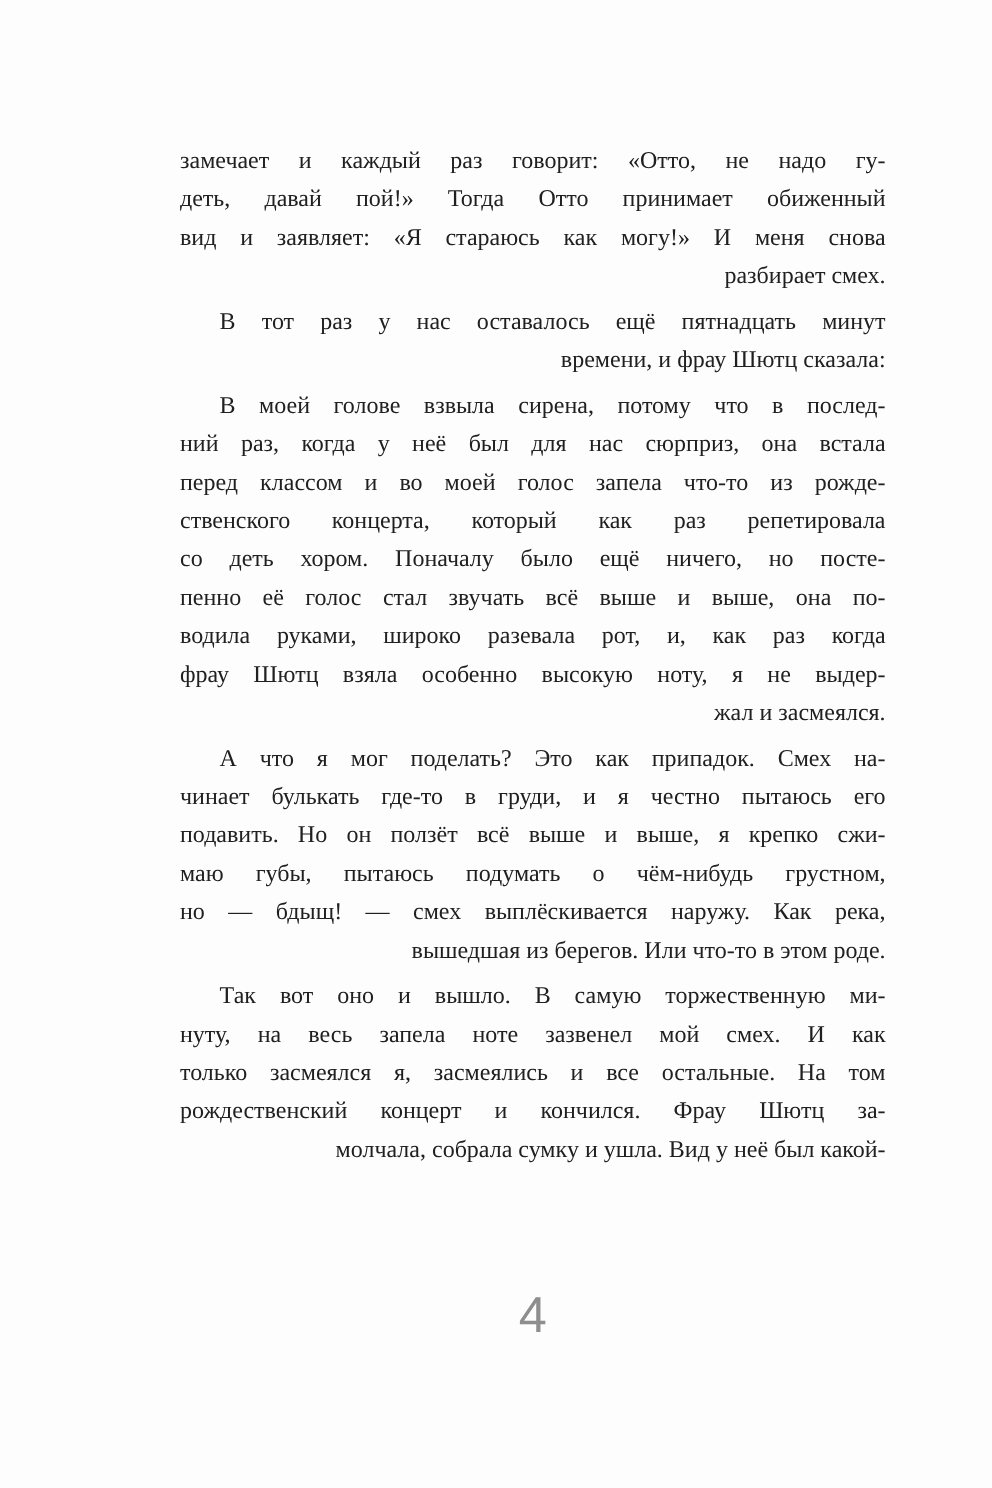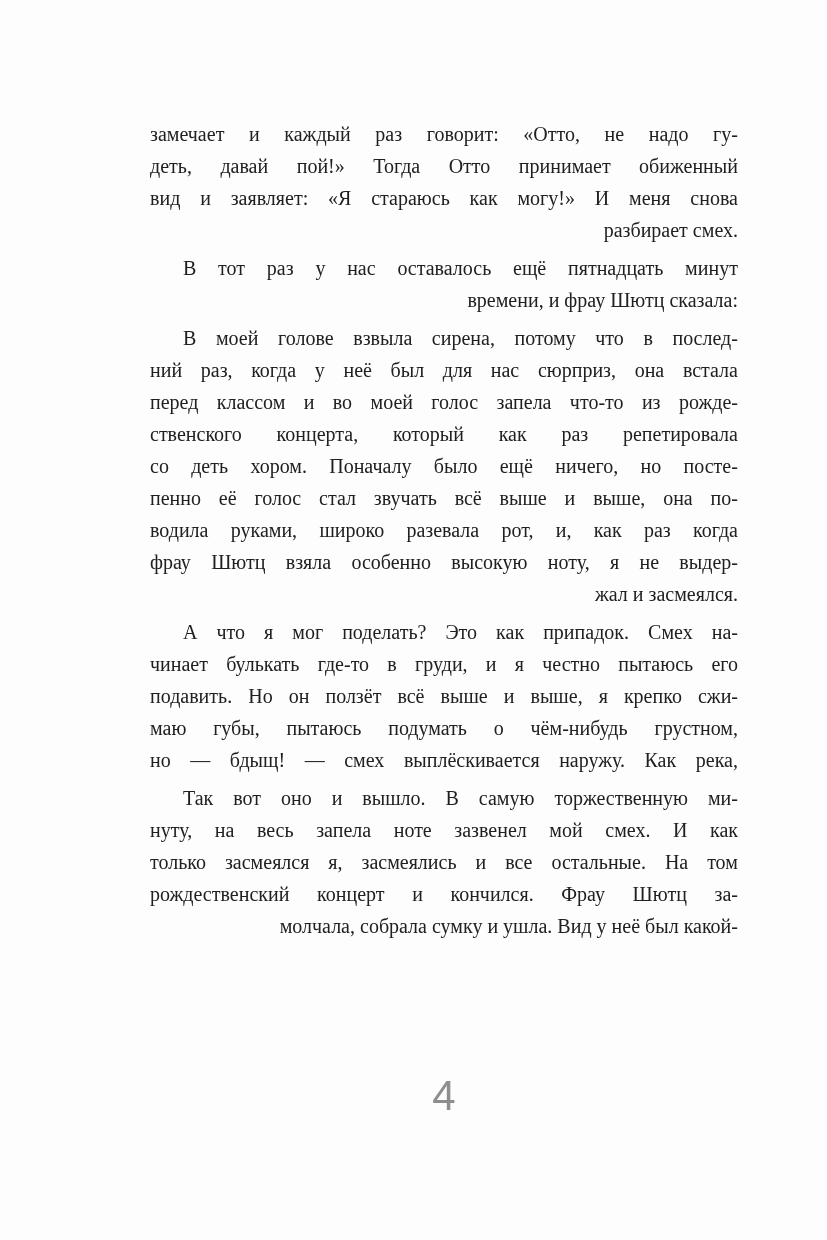--- a/index.html
+++ b/index.html
@@ -82,20 +82,21 @@
         <div class="line just"><span>водила</span><span>руками,</span><span>широко</span><span>разевала</span><span>рот,</span><span>и,</span><span>как</span><span>раз</span><span>когда</span></div>
         <div class="line just"><span>фрау</span><span>Шютц</span><span>взяла</span><span>особенно</span><span>высокую</span><span>ноту,</span><span>я</span><span>не</span><span>выдер-</span></div>
         <div class="line last">жал и засмеялся.</div>
       </div>
       <div class="paragraph">
         <div class="line just indent"><span>А</span><span>что</span><span>я</span><span>мог</span><span>поделать?</span><span>Это</span><span>как</span><span>припадок.</span><span>Смех</span><span>на-</span></div>
         <div class="line just"><span>чинает</span><span>булькать</span><span>где-то</span><span>в</span><span>груди,</span><span>и</span><span>я</span><span>честно</span><span>пытаюсь</span><span>его</span></div>
         <div class="line just"><span>подавить.</span><span>Но</span><span>он</span><span>ползёт</span><span>всё</span><span>выше</span><span>и</span><span>выше,</span><span>я</span><span>крепко</span><span>сжи-</span></div>
         <div class="line just"><span>маю</span><span>губы,</span><span>пытаюсь</span><span>подумать</span><span>о</span><span>чём-нибудь</span><span>грустном,</span></div>
         <div class="line just"><span>но</span><span>—</span><span>бдыщ!</span><span>—</span><span>смех</span><span>выплёскивается</span><span>наружу.</span><span>Как</span><span>река,</span></div>
+        <div class="line last">вышедшая из берегов. Или что-то в этом роде.</div>
       </div>
       <div class="paragraph">
         <div class="line just indent"><span>Так</span><span>вот</span><span>оно</span><span>и</span><span>вышло.</span><span>В</span><span>самую</span><span>торжественную</span><span>ми-</span></div>
         <div class="line just"><span>нуту,</span><span>на</span><span>весь</span><span>запела</span><span>ноте</span><span>зазвенел</span><span>мой</span><span>смех.</span><span>И</span><span>как</span></div>
         <div class="line just"><span>только</span><span>засмеялся</span><span>я,</span><span>засмеялись</span><span>и</span><span>все</span><span>остальные.</span><span>На</span><span>том</span></div>
         <div class="line just"><span>рождественский</span><span>концерт</span><span>и</span><span>кончился.</span><span>Фрау</span><span>Шютц</span><span>за-</span></div>
         <div class="line last">молчала, собрала сумку и ушла. Вид у неё был какой-</div>
       </div>
     </div>
   <div class="page-number">4</div>

